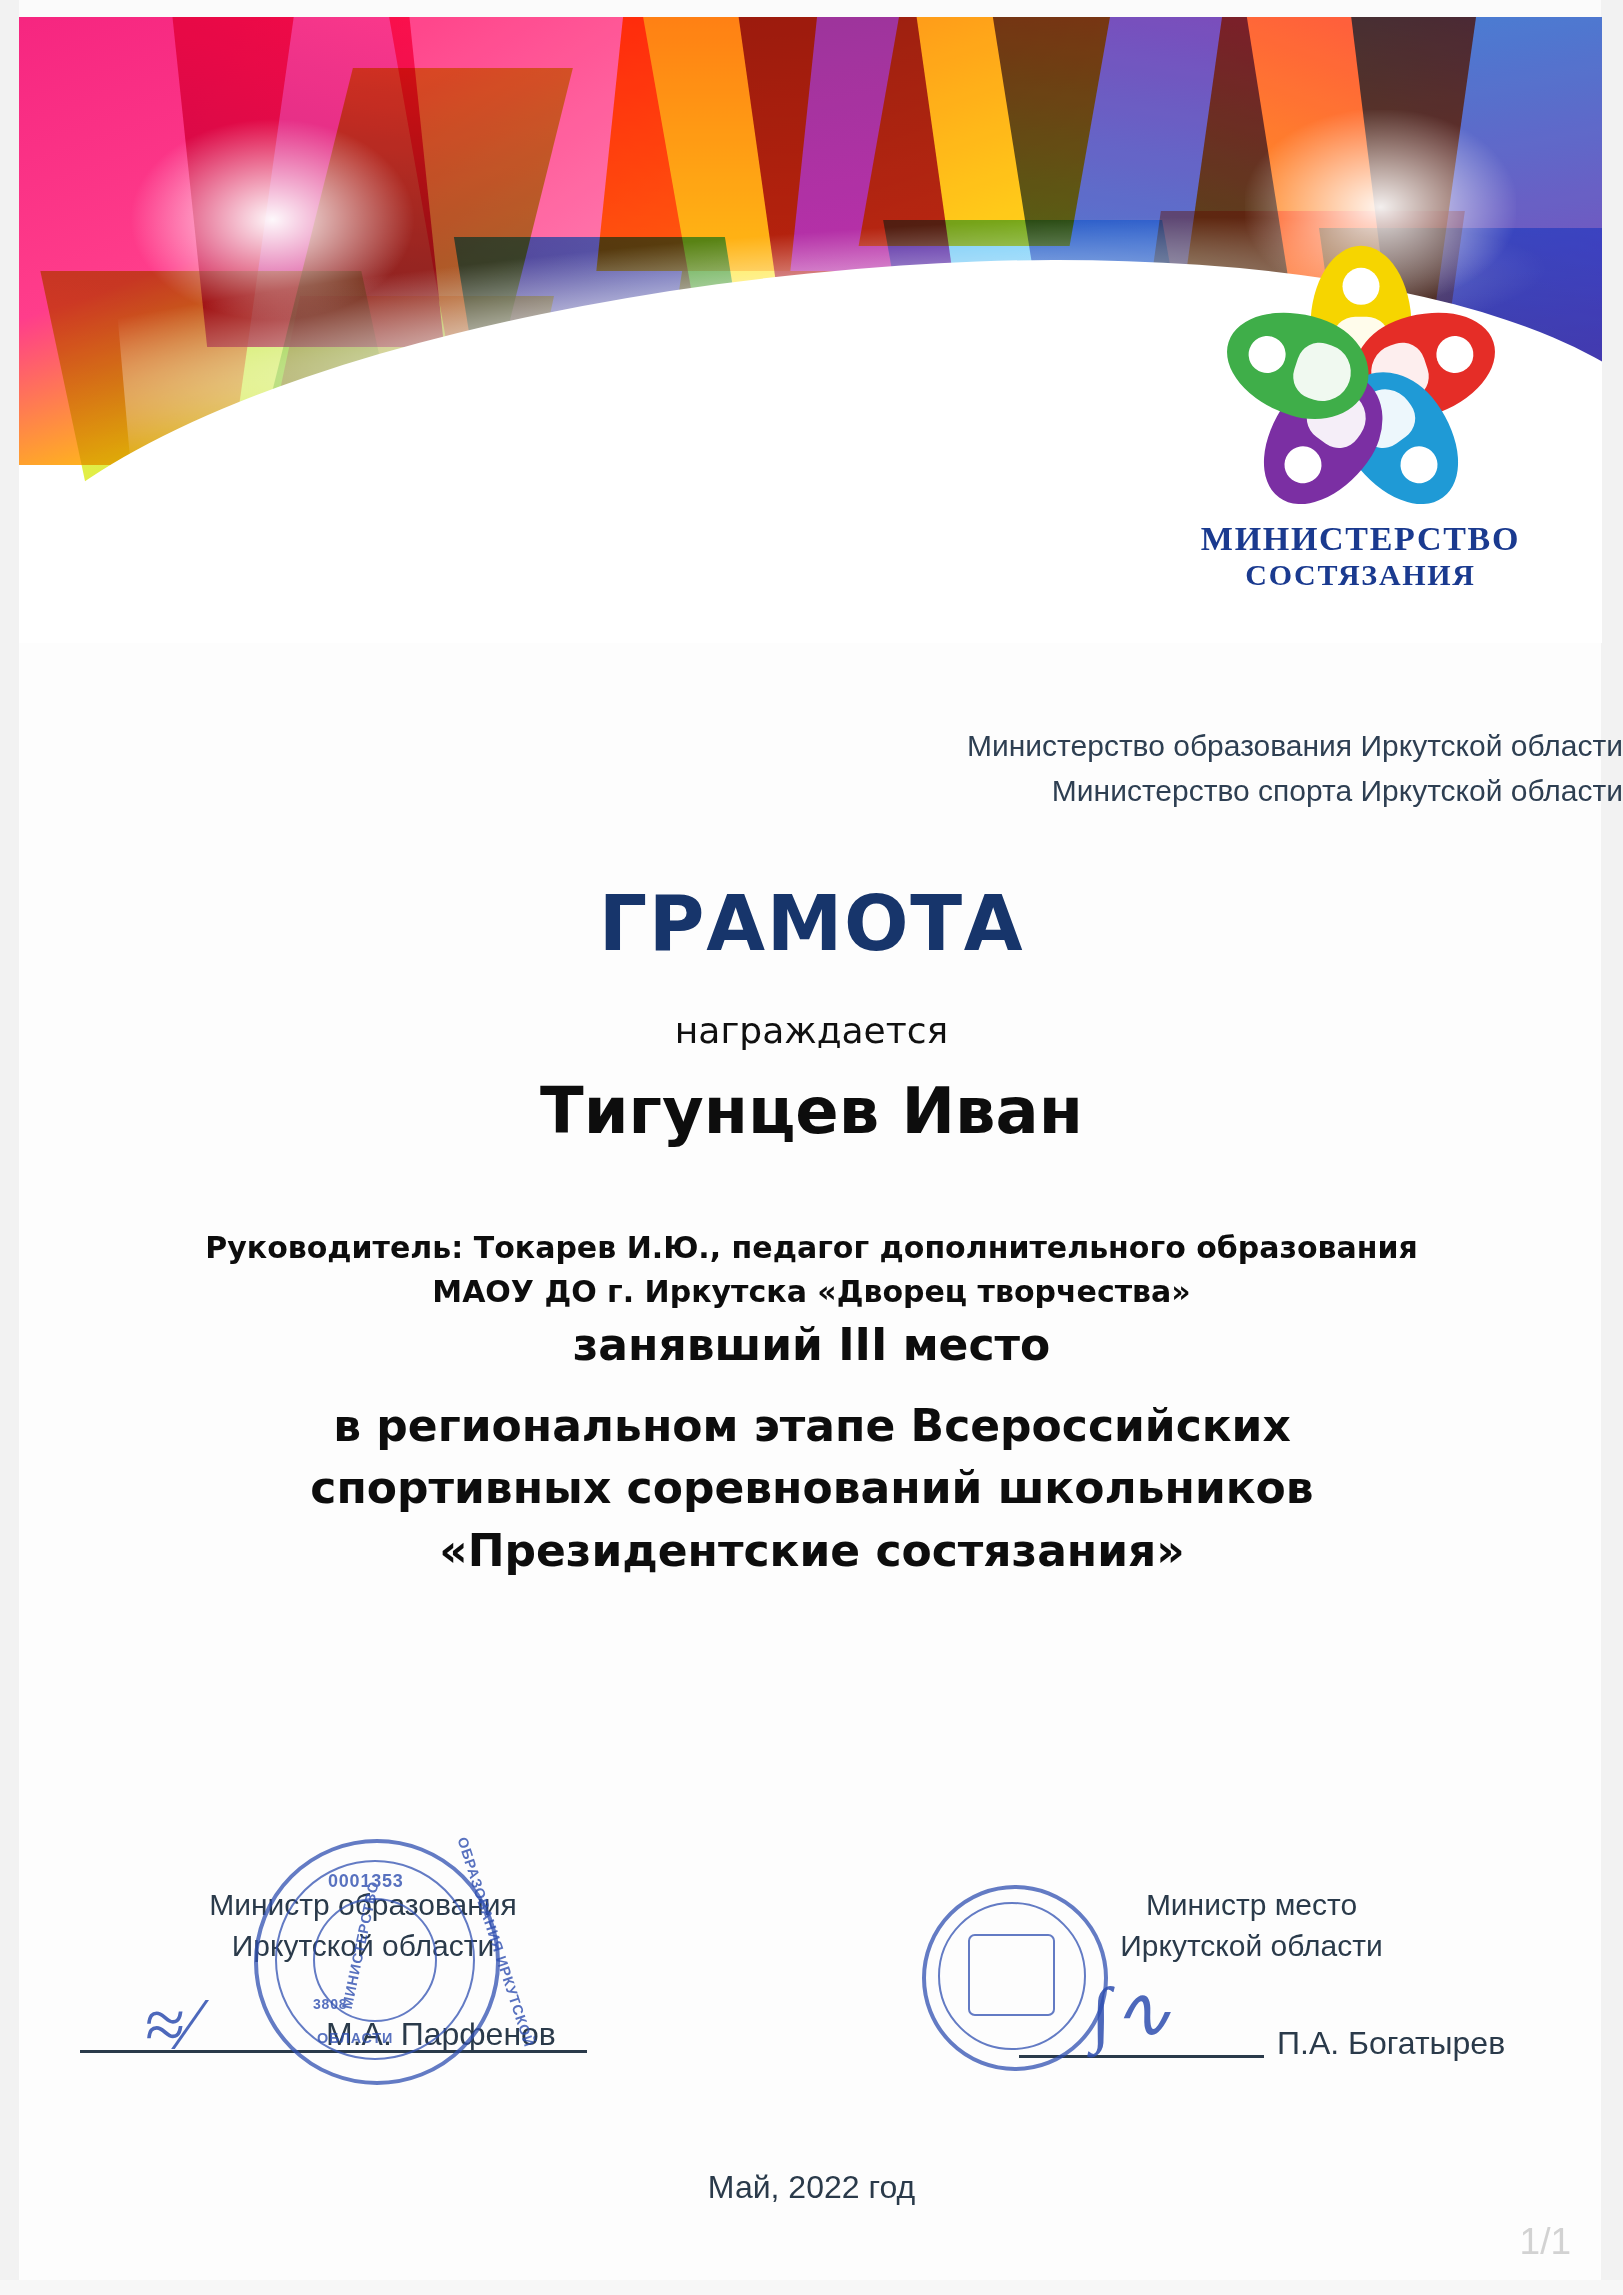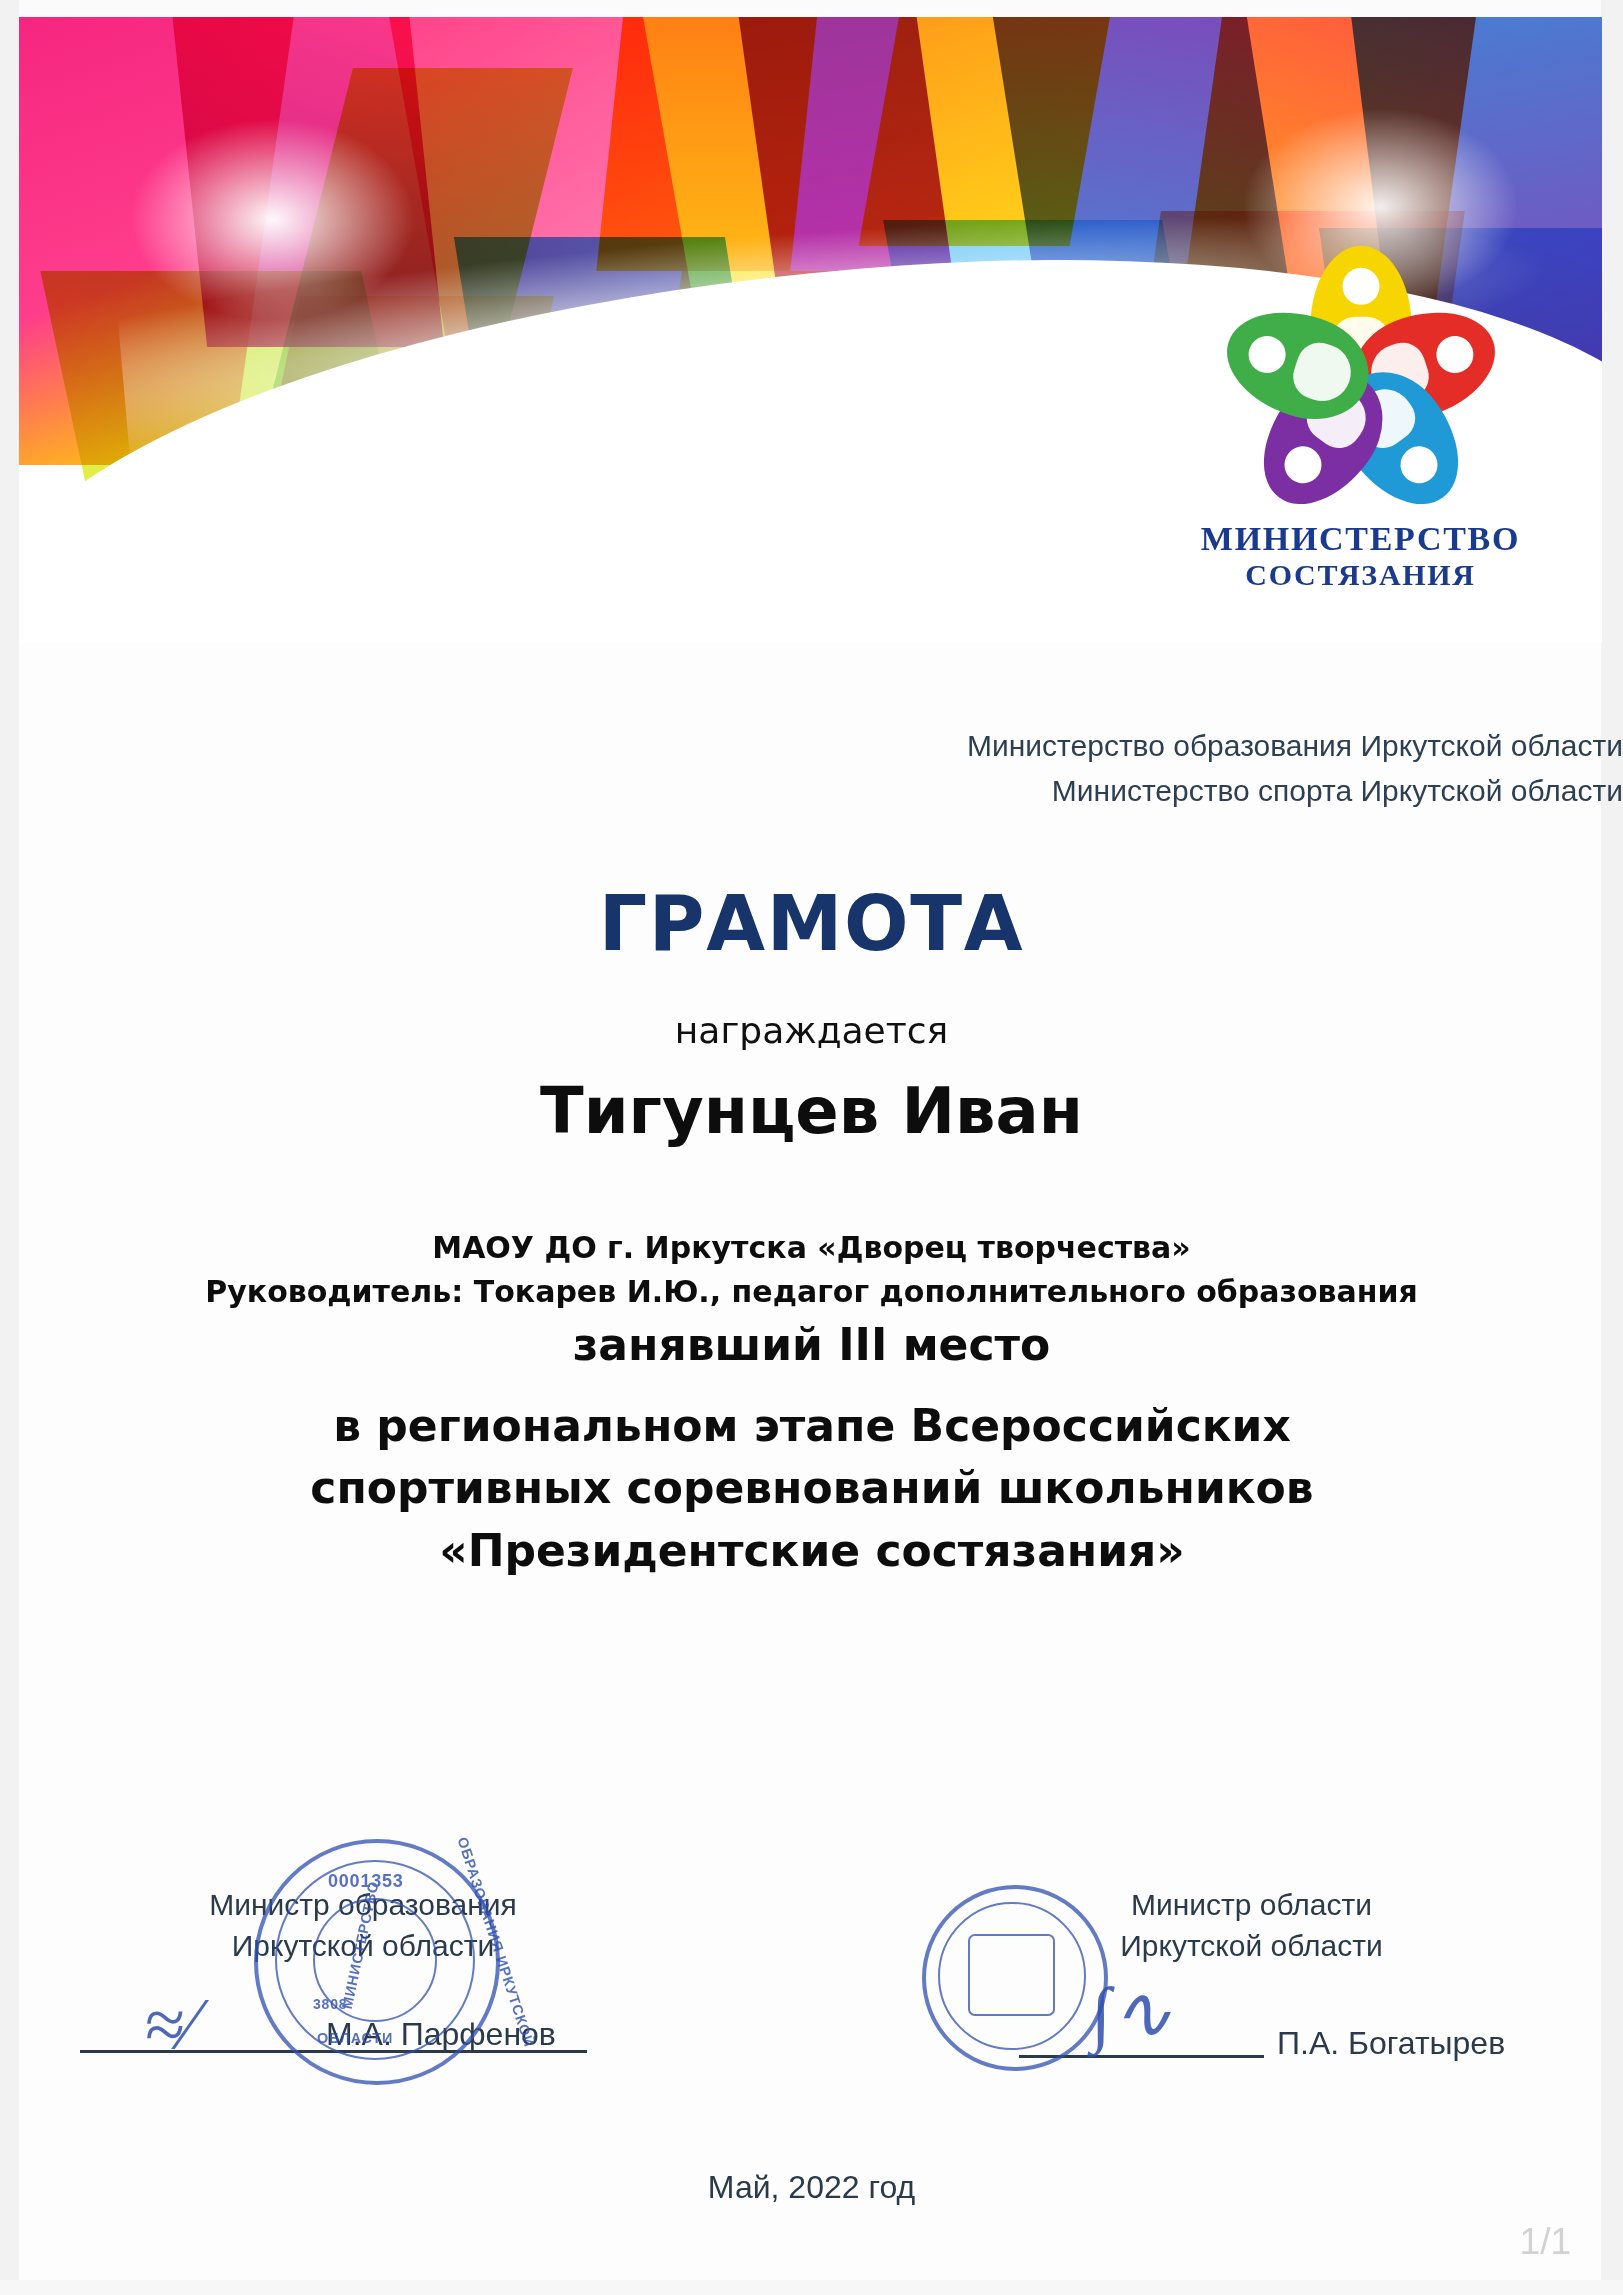--- a/index.html
+++ b/index.html
@@ -438,38 +438,38 @@
   <div class="ministries">
     <div>Министерство образования Иркутской области</div>
     <div>Министерство спорта Иркутской области</div>
   </div>
 
   <div class="title">ГРАМОТА</div>
   <div class="awarded">награждается</div>
   <div class="recipient">Тигунцев Иван</div>
 
   <div class="supervisor">
+    <div>Руководитель: Токарев И.Ю., педагог дополнительного образования</div>
     <div>МАОУ ДО г. Иркутска «Дворец творчества»</div>
-    <div>Руководитель: Токарев И.Ю., педагог дополнительного образования</div>
   </div>
 
   <div class="place">занявший III место</div>
 
   <div class="event">
     <div>в региональном этапе Всероссийских</div>
     <div>спортивных соревнований школьников</div>
     <div>«Президентские состязания»</div>
   </div>
 
   <div class="sig sig-left">
     <div>Министр образования</div>
     <div>Иркутской области</div>
   </div>
   <div class="sig sig-right">
-    <div>Министр области</div>
+    <div>Министр место</div>
     <div>Иркутской области</div>
   </div>
 
   <div class="sig-line sig-line-left"></div>
   <div class="sig-line sig-line-right"></div>
 
   <div class="sig-name sig-name-left">М.А. Парфенов</div>
   <div class="sig-name sig-name-right">П.А. Богатырев</div>
 
   <div class="signature-scribble scribble-left">≈⁄</div>

